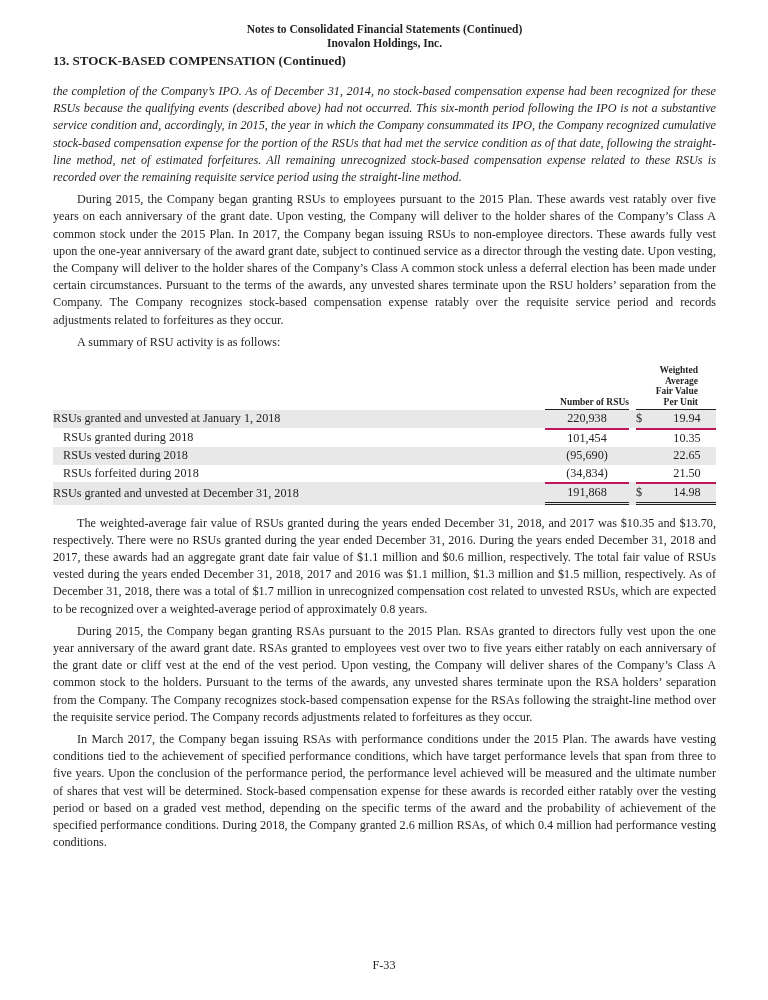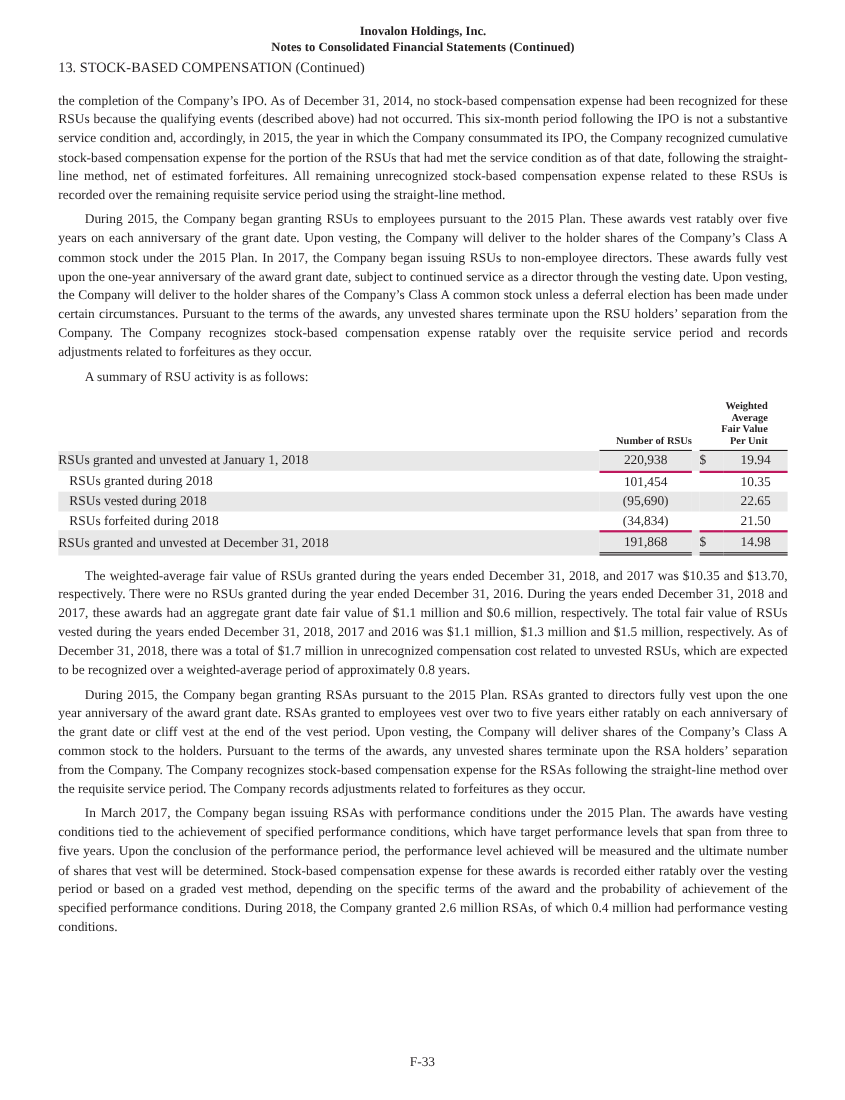--- a/index.html
+++ b/index.html
@@ -22,32 +22,32 @@
       width: 663px;
     }
     .header {
       text-align: center;
       font-weight: bold;
       font-size: 11.5px;
       line-height: 14px;
       margin-top: 22px;
     }
     .section-title {
-      font-weight: normal;
+      font-weight: bold;
       font-size: 13px;
       line-height: 16px;
       margin-top: 3px;
     }
     p {
       margin: 0;
       font-size: 12.2px;
       line-height: 17.2px;
       text-align: justify;
     }
-    .p-first { margin-top: 14px; }
+    .p-first { margin-top: 14px; font-style: italic; }
     .indent { text-indent: 24px; margin-top: 5px; }
     .summary-intro { margin-top: 5px; }
     .subhead {
       font-style: italic;
       font-weight: bold;
       font-size: 12.2px;
       line-height: 17px;
       margin-top: 5px;
     }
     table.rsu {
@@ -93,22 +93,22 @@
       top: 958px;
       text-align: center;
       font-size: 12.2px;
     }
   </style>
 </head>
 <body>
 
 <div class="page">
   <div class="header">
+    <div>Notes to Consolidated Financial Statements (Continued)</div>
     <div>Inovalon Holdings, Inc.</div>
-    <div>Notes to Consolidated Financial Statements (Continued)</div>
   </div>
 
   <div class="section-title">13. STOCK-BASED COMPENSATION (Continued)</div>
 
   <p class="p-first">the completion of the Company’s IPO. As of December 31, 2014, no stock-based compensation expense had been recognized for these RSUs because the qualifying events (described above) had not occurred. This six-month period following the IPO is not a substantive service condition and, accordingly, in 2015, the year in which the Company consummated its IPO, the Company recognized cumulative stock-based compensation expense for the portion of the RSUs that had met the service condition as of that date, following the straight-line method, net of estimated forfeitures. All remaining unrecognized stock-based compensation expense related to these RSUs is recorded over the remaining requisite service period using the straight-line method.</p>
   <p class="indent">During 2015, the Company began granting RSUs to employees pursuant to the 2015 Plan. These awards vest ratably over five years on each anniversary of the grant date. Upon vesting, the Company will deliver to the holder shares of the Company’s Class A common stock under the 2015 Plan. In 2017, the Company began issuing RSUs to non-employee directors. These awards fully vest upon the one-year anniversary of the award grant date, subject to continued service as a director through the vesting date. Upon vesting, the Company will deliver to the holder shares of the Company’s Class A common stock unless a deferral election has been made under certain circumstances. Pursuant to the terms of the awards, any unvested shares terminate upon the RSU holders’ separation from the Company. The Company recognizes stock-based compensation expense ratably over the requisite service period and records adjustments related to forfeitures as they occur.</p>
   <p class="indent summary-intro">A summary of RSU activity is as follows:</p>
 
   <table class="rsu">
     <thead>

